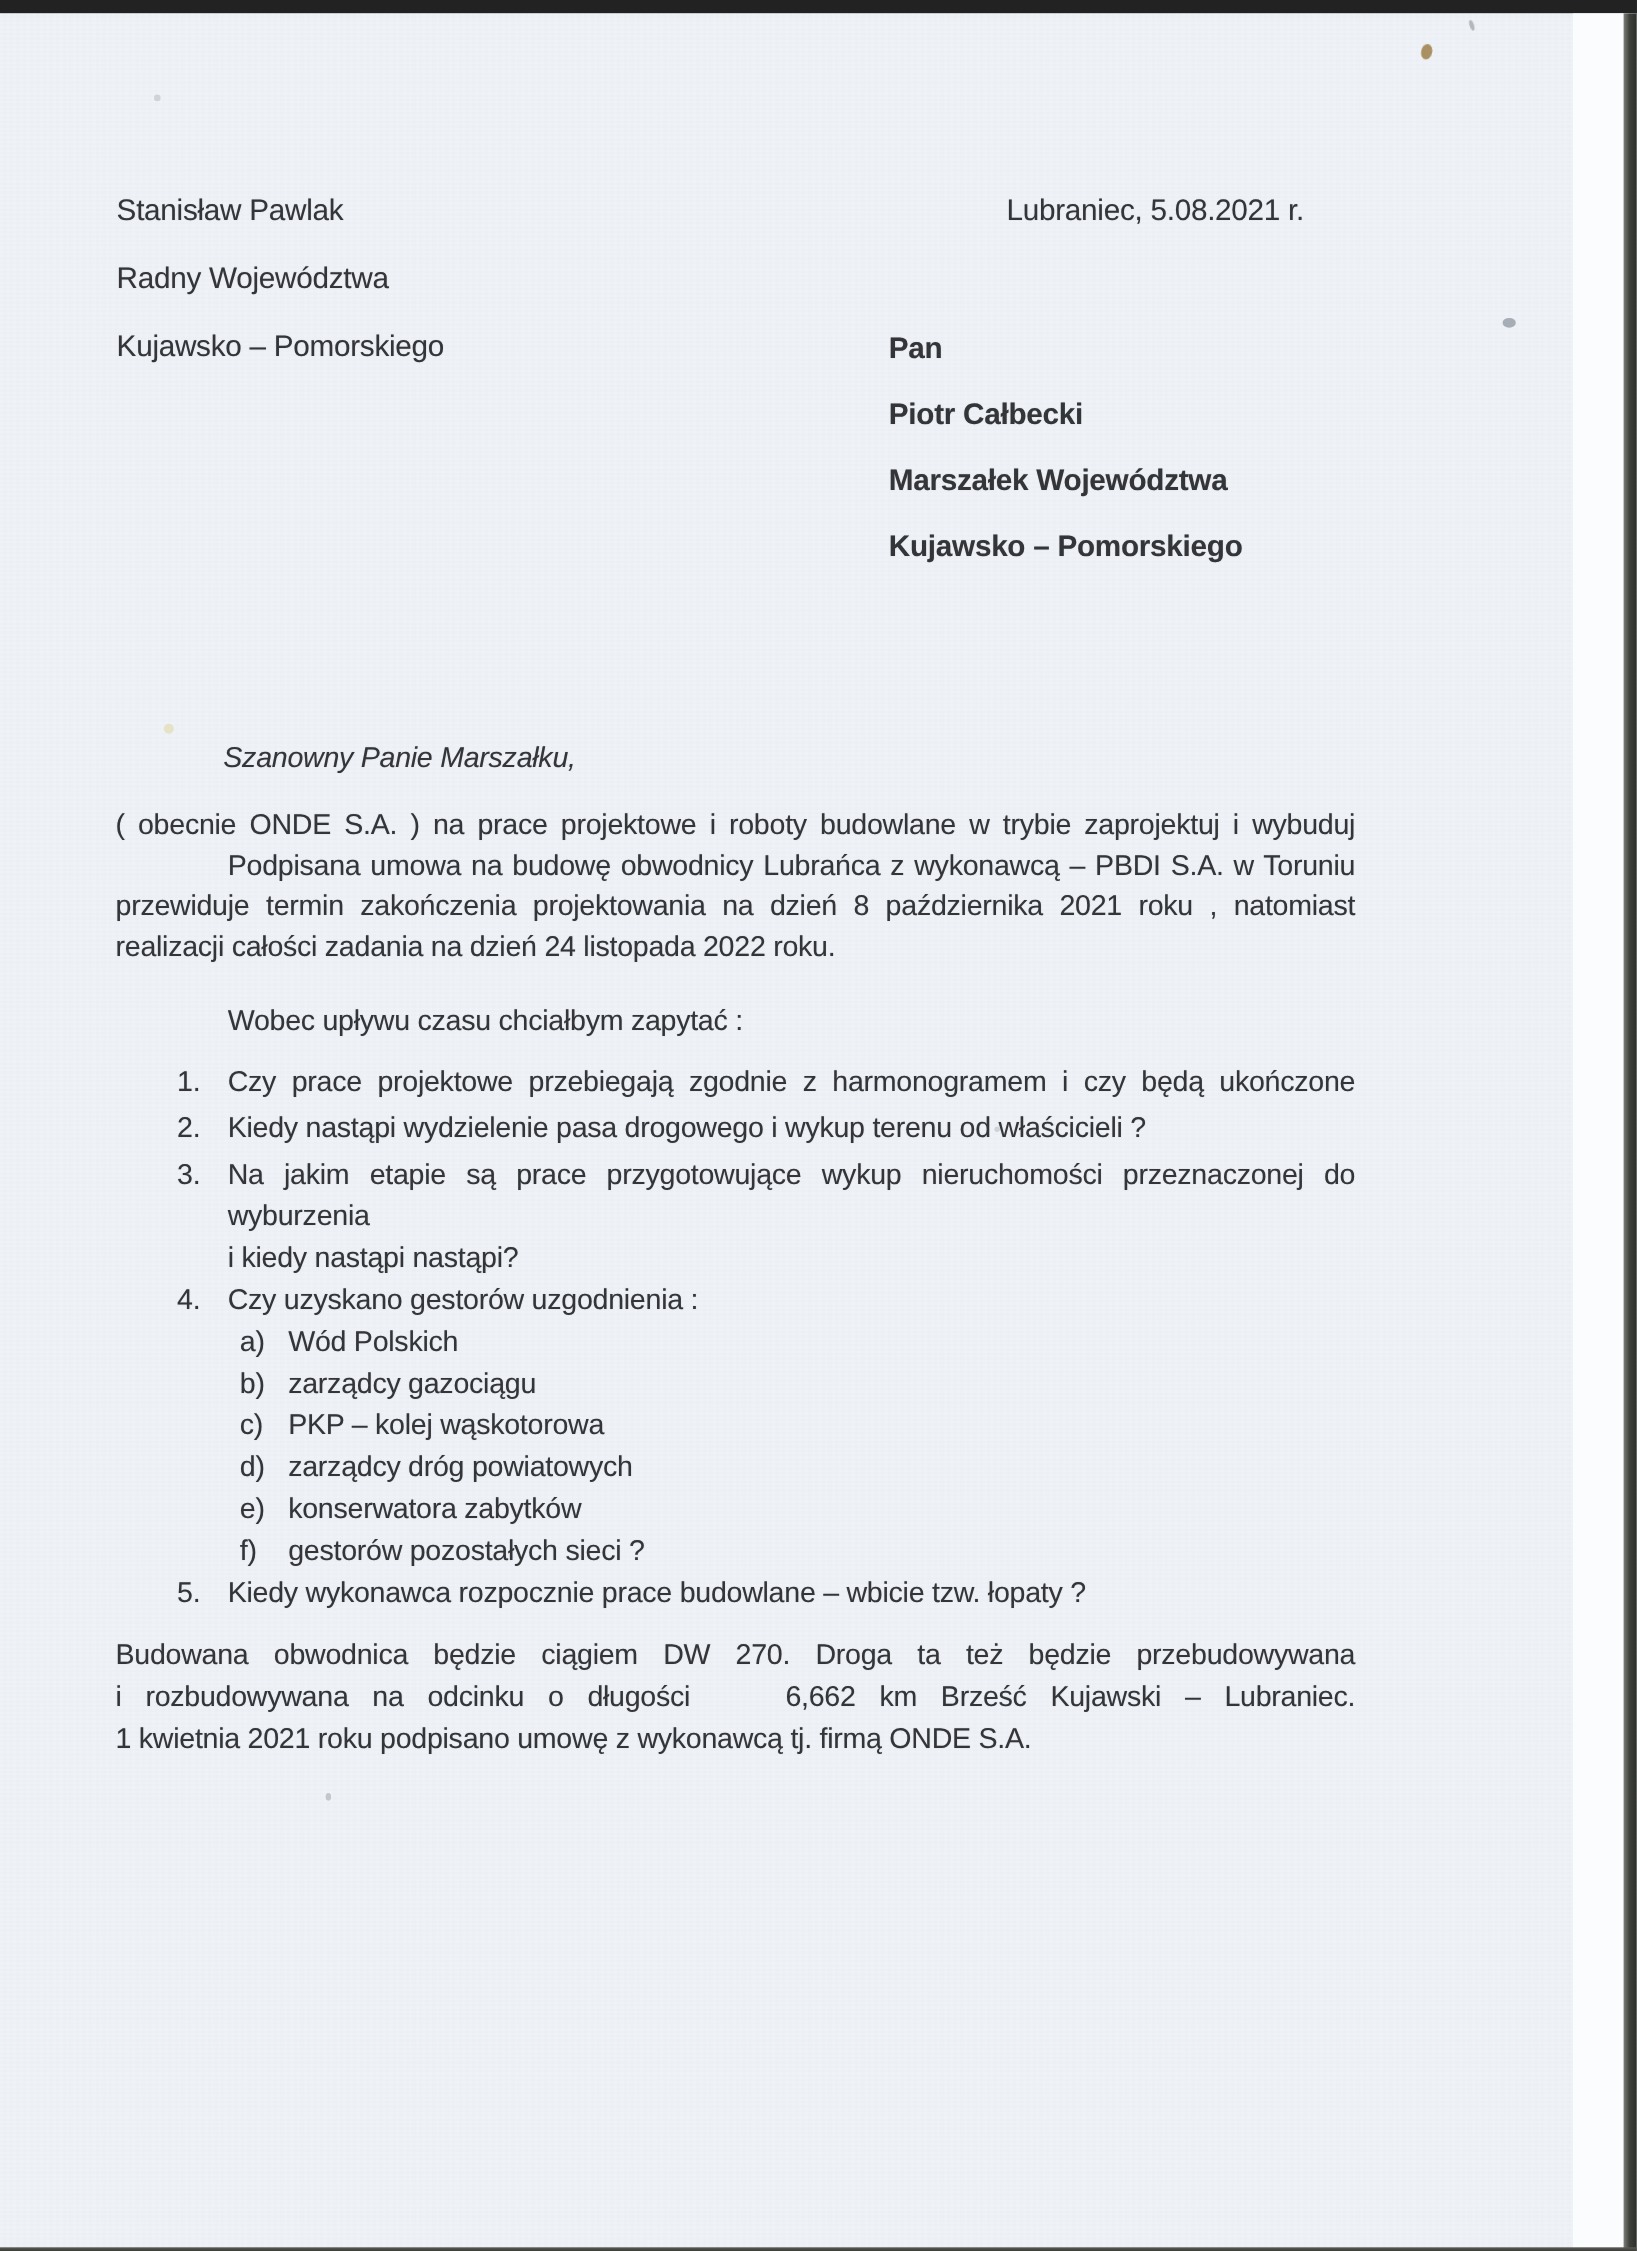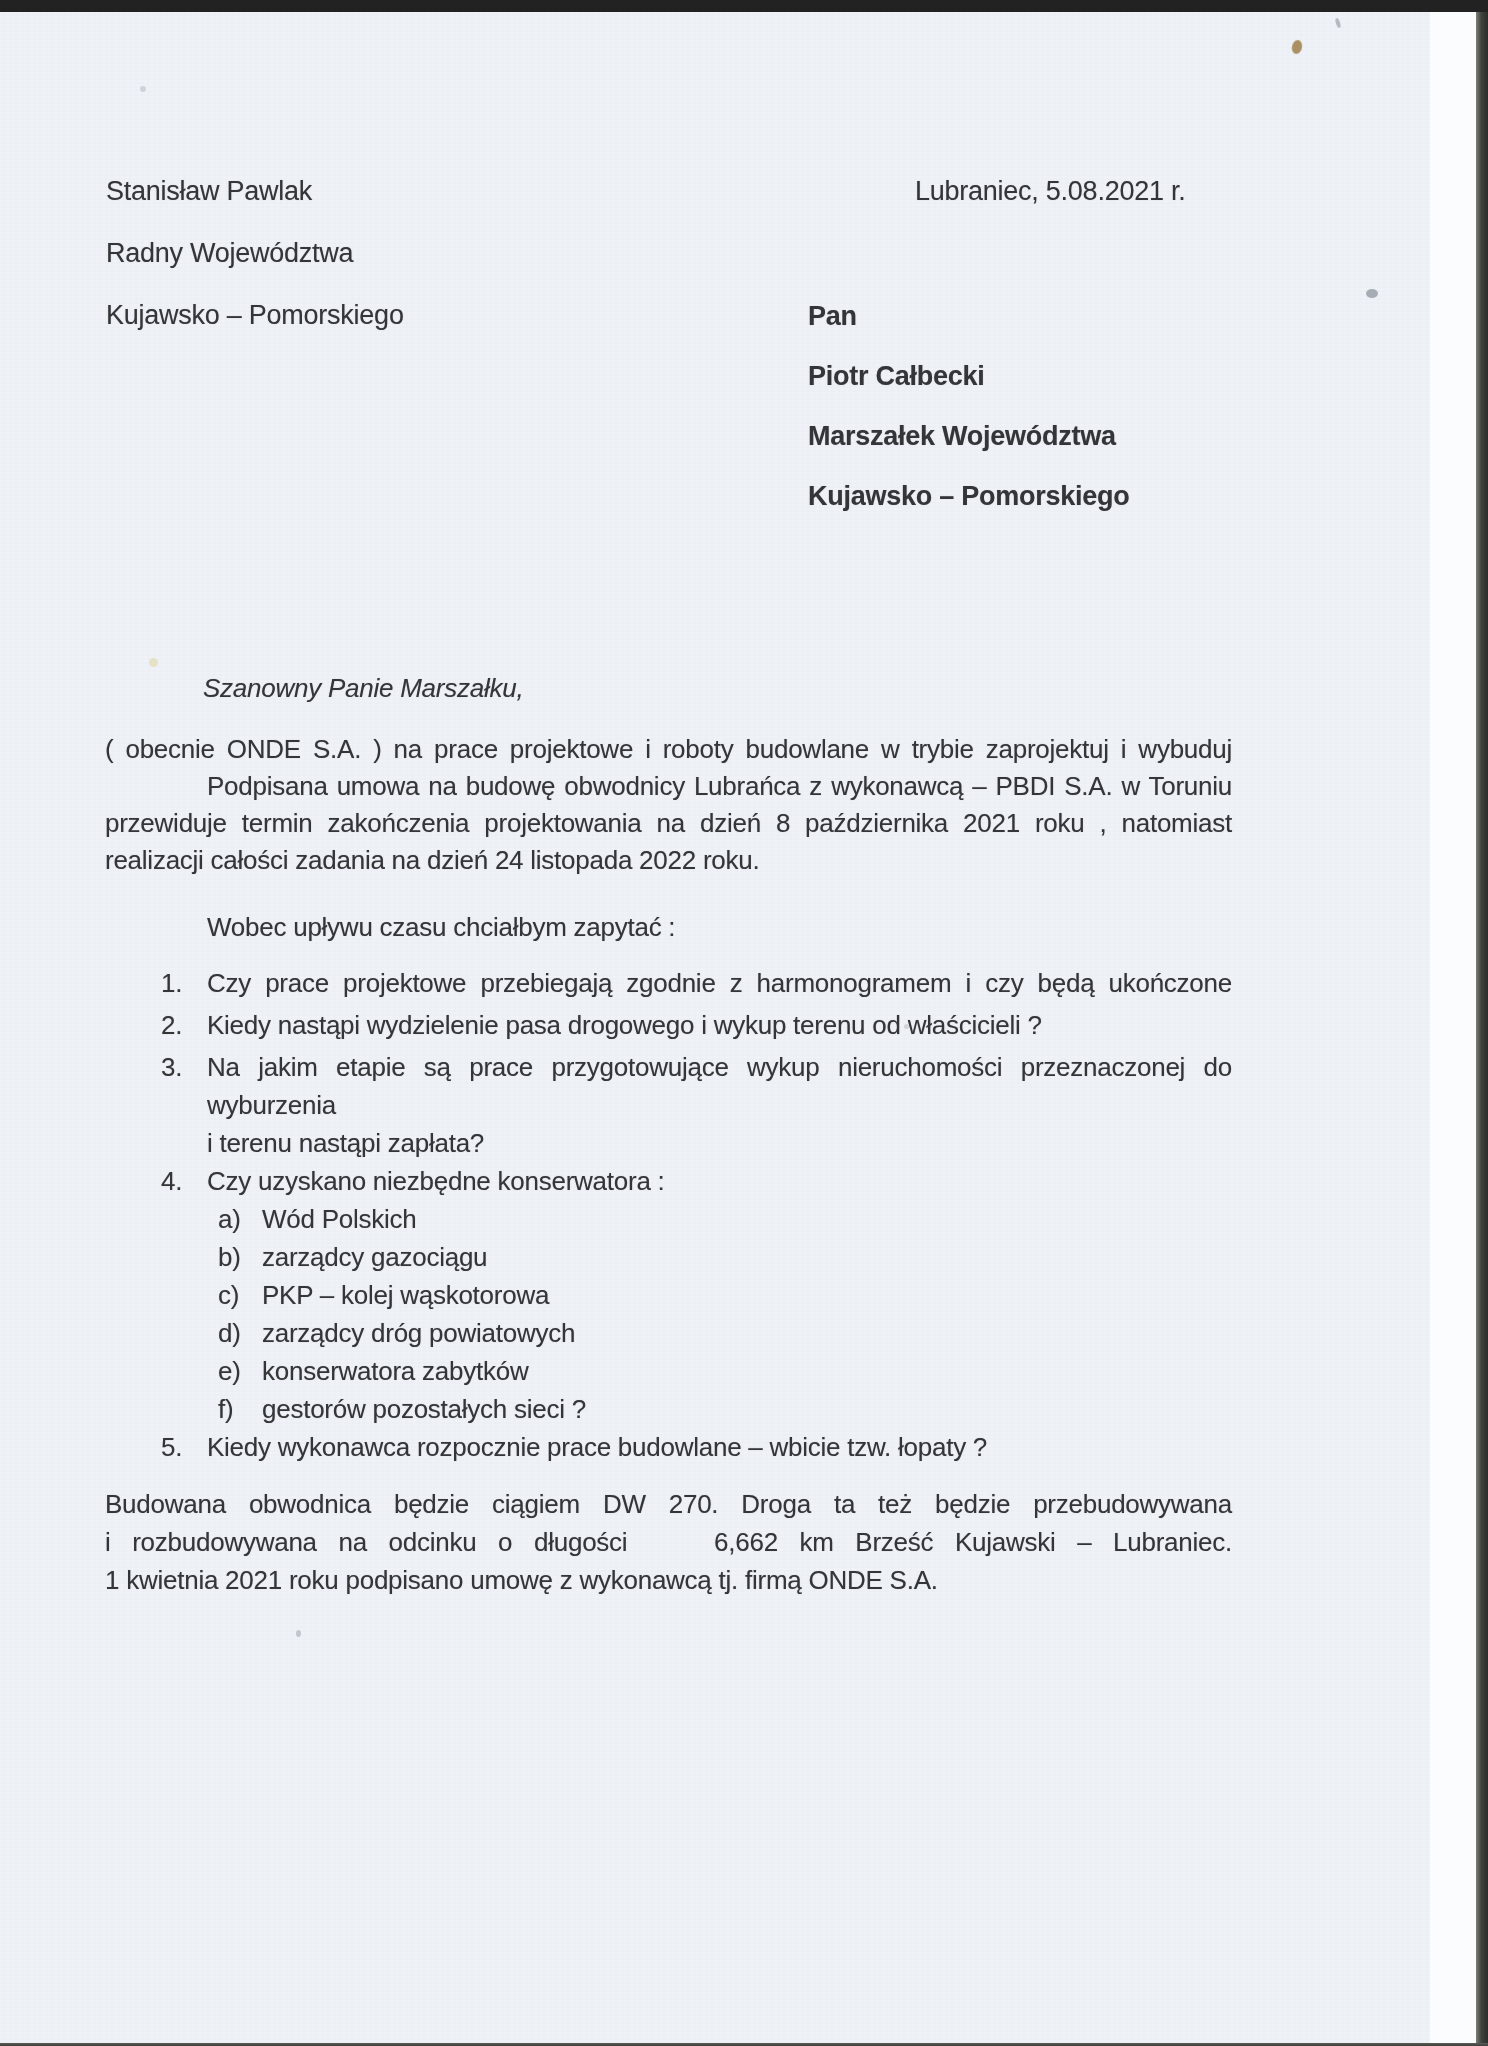--- a/index.html
+++ b/index.html
@@ -109,28 +109,28 @@
       <span class="qnum">2.</span>
       <div class="qbody">
         <div class="lline">Kiedy nastąpi wydzielenie pasa drogowego i wykup terenu od właścicieli ?</div>
       </div>
     </div>
 
     <div class="qitem tight">
       <span class="qnum">3.</span>
       <div class="qbody">
         <div class="jline">Na jakim etapie są prace przygotowujące wykup nieruchomości przeznaczonej do wyburzenia</div>
-        <div class="lline">i terenu nastąpi zapłata?</div>
+        <div class="lline">i kiedy nastąpi nastąpi?</div>
       </div>
     </div>
 
     <div class="qitem tight">
       <span class="qnum">4.</span>
       <div class="qbody">
-        <div class="lline">Czy uzyskano niezbędne konserwatora :</div>
+        <div class="lline">Czy uzyskano gestorów uzgodnienia :</div>
         <div class="sub">
           <span class="sletter">a)</span>
           <div class="stext">Wód Polskich</div>
         </div>
         <div class="sub">
           <span class="sletter">b)</span>
           <div class="stext">zarządcy gazociągu</div>
         </div>
         <div class="sub">
           <span class="sletter">c)</span>

